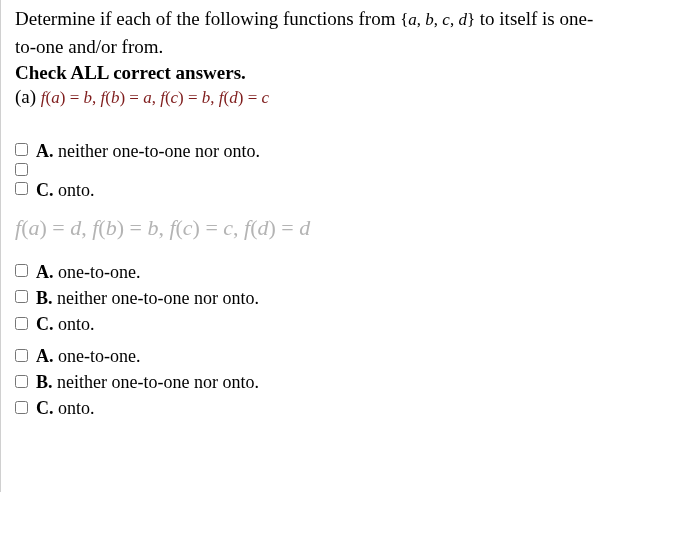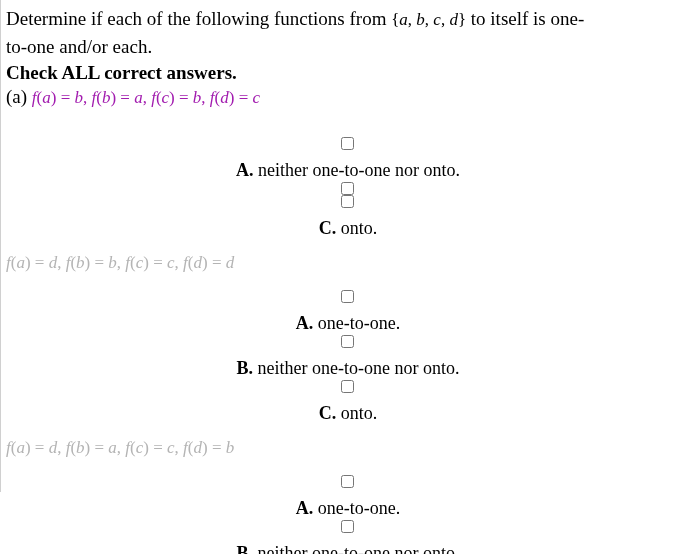--- a/index.html
+++ b/index.html
@@ -5,21 +5,21 @@
   html, body {
     margin: 0;
     padding: 0;
     width: 700px;
     height: 554px;
     background: #fff;
     font-family: "Times New Roman", Times, serif;
     color: #000;
   }
   .page {
-    padding: 6px 10px 10px 5px;
+    padding: 6px 10px 10px 14px;
     border-left: 1px solid #d0d0d0;
     box-sizing: border-box;
     width: 700px;
     height: 492px;
   }
   .instr {
     font-size: 19px;
     line-height: 1.35;
     margin-bottom: 2px;
   }
@@ -29,50 +29,49 @@
     font-weight: bold;
   }
   .part-label {
     font-size: 19px;
     display: inline;
   }
   .formula {
     font-family: "Times New Roman", Times, serif;
     font-size: 17px;
     font-style: italic;
-    color: #a21caf;
+    color: #7f1d1d;
     display: inline;
   }
   .formula .up {
     font-style: normal;
   }
   .formula-gray {
     font-family: "Times New Roman", Times, serif;
-    font-size: 17px;
+    font-size: 22px;
     font-style: italic;
     color: #b4b4b4;
     margin-top: 12px;
     margin-bottom: 18px;
   }
   .formula-gray .up {
     font-style: normal;
   }
   .block-a {
     margin-bottom: 30px;
   }
   .options {
     margin-top: 6px;
   }
   .opt {
     font-size: 18px;
     line-height: 1.45;
     display: flex;
     align-items: center;
     gap: 6px;
-    flex-direction: column;
   }
   .opt input[type=checkbox] {
     width: 13px;
     height: 13px;
     margin: 0 2px 0 0;
     transform: translateY(-1px);
   }
   .opt .letter {
     font-weight: bold;
   }
@@ -82,21 +81,21 @@
   }
   .setnote .up { font-style: normal; }
 </style>
 </head>
 <body>
 <div class="page">
 
   <div class="instr">
     <span>Determine if each of the following functions from </span><span class="setnote"><span class="up">{</span>a<span class="up">,</span> b<span class="up">,</span> c<span class="up">,</span> d<span class="up">}</span></span><span> to itself is one-</span>
   </div>
-  <div class="instr">to-one and/or each.</div>
+  <div class="instr">to-one and/or from.</div>
   <div class="check-all">Check ALL correct answers.</div>
 
   <div class="block-a">
     <span class="part-label">(a) </span><span class="formula">f<span class="up">(</span>a<span class="up">) = </span>b<span class="up">, </span>f<span class="up">(</span>b<span class="up">) = </span>a<span class="up">, </span>f<span class="up">(</span>c<span class="up">) = </span>b<span class="up">, </span>f<span class="up">(</span>d<span class="up">) = </span>c</span>
   </div>
 
   <div class="options">
     <div class="opt">
       <input type="checkbox" style="">
       <span><span class="letter">A.</span> <span>neither one-to-one nor onto.</span></span>
@@ -120,21 +119,20 @@
     <div class="opt">
       <input type="checkbox" style="">
       <span><span class="letter">B.</span> <span>neither one-to-one nor onto.</span></span>
     </div>
     <div class="opt">
       <input type="checkbox" style="">
       <span><span class="letter">C.</span> <span>onto.</span></span>
     </div>
   </div>
 
-  <div class="formula-gray">f<span class="up">(</span>a<span class="up">) = </span>d<span class="up">, </span>f<span class="up">(</span>b<span class="up">) = </span>a<span class="up">, </span>f<span class="up">(</span>c<span class="up">) = </span>c<span class="up">, </span>f<span class="up">(</span>d<span class="up">) = </span>b</div>
 
   <div class="options">
     <div class="opt">
       <input type="checkbox" style="">
       <span><span class="letter">A.</span> <span>one-to-one.</span></span>
     </div>
     <div class="opt">
       <input type="checkbox" style="">
       <span><span class="letter">B.</span> <span>neither one-to-one nor onto.</span></span>
     </div>

